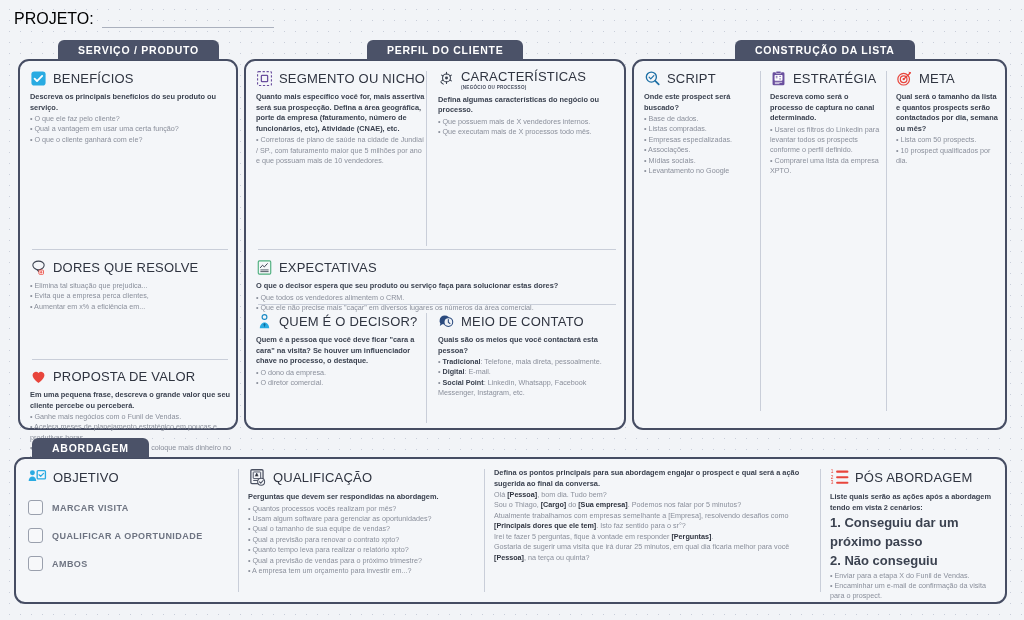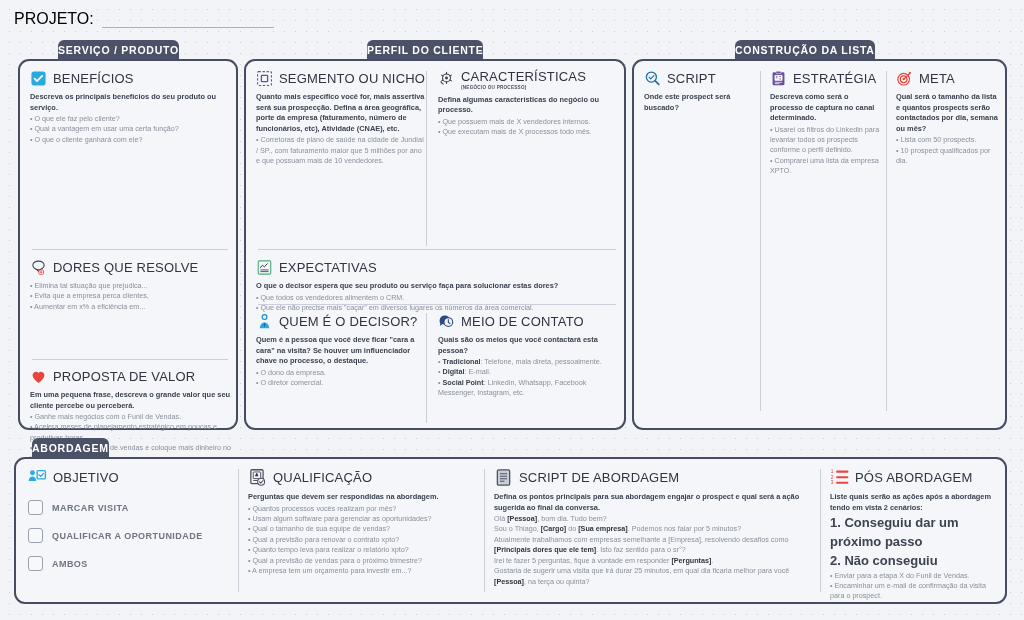--- a/index.html
+++ b/index.html
@@ -39,21 +39,21 @@
   .tab {
     position: absolute;
     height: 20px;
     background: #4b5268;
     border-radius: 6px 6px 0 0;
     color: #ffffff;
     font-size: 10.5px;
     font-weight: bold;
     letter-spacing: .75px;
     display: flex; align-items: center; justify-content: center;
-    padding: 0 0;
+    padding: 0 20px;
     white-space: nowrap;
     z-index: 3;
   }
 
   
   .cell { position: absolute; padding: 0; }
   .cell-head {
     display: flex; align-items: center; gap: 6px;
     margin-bottom: 5px;
   }
@@ -261,20 +261,28 @@
     <div class="cell" style="left:10px; top:9px; width:108px;">
       <div class="cell-head">
         <svg class="ico" viewBox="0 0 24 24">
           <circle cx="10.4" cy="10" r="7.1" fill="none" stroke="#1d6fa5" stroke-width="1.9"></circle>
           <path d="M7.2 10.1l2.3 2.4 4.4-4.6" fill="none" stroke="#1d6fa5" stroke-width="1.7" stroke-linecap="round" stroke-linejoin="round"></path>
           <path d="M15.8 15.4l5 5" stroke="#1d6fa5" stroke-width="2.4" stroke-linecap="round"></path>
         </svg>
         <span class="cell-title">SCRIPT</span>
       </div>
       <div class="lead">Onde este prospect será buscado?</div>
+      <ul class="bullets">
+          <li>• Base de dados.</li>
+          <li>• Listas compradas.</li>
+          <li>• Empresas especializadas.</li>
+          <li>• Associações.</li>
+          <li>• Mídias sociais.</li>
+          <li>• Levantamento no Google</li>
+        </ul>
     </div>
 
     <div class="vsep" style="left:126px; top:10px; height:340px;"></div>
     <div class="cell" style="left:136px; top:9px; width:110px;">
       <div class="cell-head">
         <svg class="ico" viewBox="0 0 24 24">
           <rect x="3.6" y="3.2" width="16.8" height="18.4" rx="2" fill="#6a4f9e"></rect>
           <rect x="8.4" y="1.6" width="7.2" height="3.4" rx="1.2" fill="#6a4f9e" stroke="#f4f6f9" stroke-width="0.8"></rect>
           <rect x="6.4" y="7" width="11.2" height="8" rx="1" fill="#fff"></rect>
           <path d="M8.2 9h2.4M8.2 11h2.4M13 9h2.6M13 12.6h2.6" stroke="#6a4f9e" stroke-width="1.1"></path>
@@ -358,27 +366,20 @@
           <li>• Qual o tamanho de sua equipe de vendas?</li>
           <li>• Qual a previsão para renovar o contrato xpto?</li>
           <li>• Quanto tempo leva para realizar o relatório xpto?</li>
           <li>• Qual a previsão de vendas para o próximo trimestre?</li>
           <li>• A empresa tem um orçamento para investir em...?</li>
         </ul>
     </div>
 
     <div class="vsep" style="left:468px; top:10px; height:123px;"></div>
     <div class="cell" style="left:478px; top:9px; width:320px;">
-      <div class="cell-head">
-        <svg class="ico-lg" viewBox="0 0 24 24">
-          <rect x="4.2" y="2.4" width="15.6" height="19.2" rx="1.6" fill="#c9ced9" stroke="#4a5061" stroke-width="1.6"></rect>
-          <path d="M7.4 7.2h9.2M7.4 10.4h9.2M7.4 13.6h9.2M7.4 16.8h5.8" stroke="#4a5061" stroke-width="1.3"></path>
-        </svg>
-        <span class="cell-title">SCRIPT DE ABORDAGEM</span>
-      </div>
       <div class="lead">Defina os pontos principais para sua abordagem engajar o prospect e qual será a ação sugerida ao final da conversa.</div>
       <div>
           <div class="plain">Olá <b>[Pessoa]</b>, bom dia. Tudo bem?</div>
           <div class="plain">Sou o Thiago, <b>[Cargo]</b> do <b>[Sua empresa]</b>. Podemos nos falar por 5 minutos?</div>
           <div class="plain">Atualmente trabalhamos com empresas semelhante a [Empresa], resolvendo desafios como <b>[Principais dores que ele tem]</b>. Isto faz sentido para o sr°?</div>
           <div class="plain">Irei te fazer 5 perguntas, fique à vontade em responder <b>[Perguntas]</b>.</div>
           <div class="plain">Gostaria de sugerir uma visita que irá durar 25 minutos, em qual dia ficaria melhor para você <b>[Pessoa]</b>, na terça ou quinta?</div>
         </div>
     </div>
 

